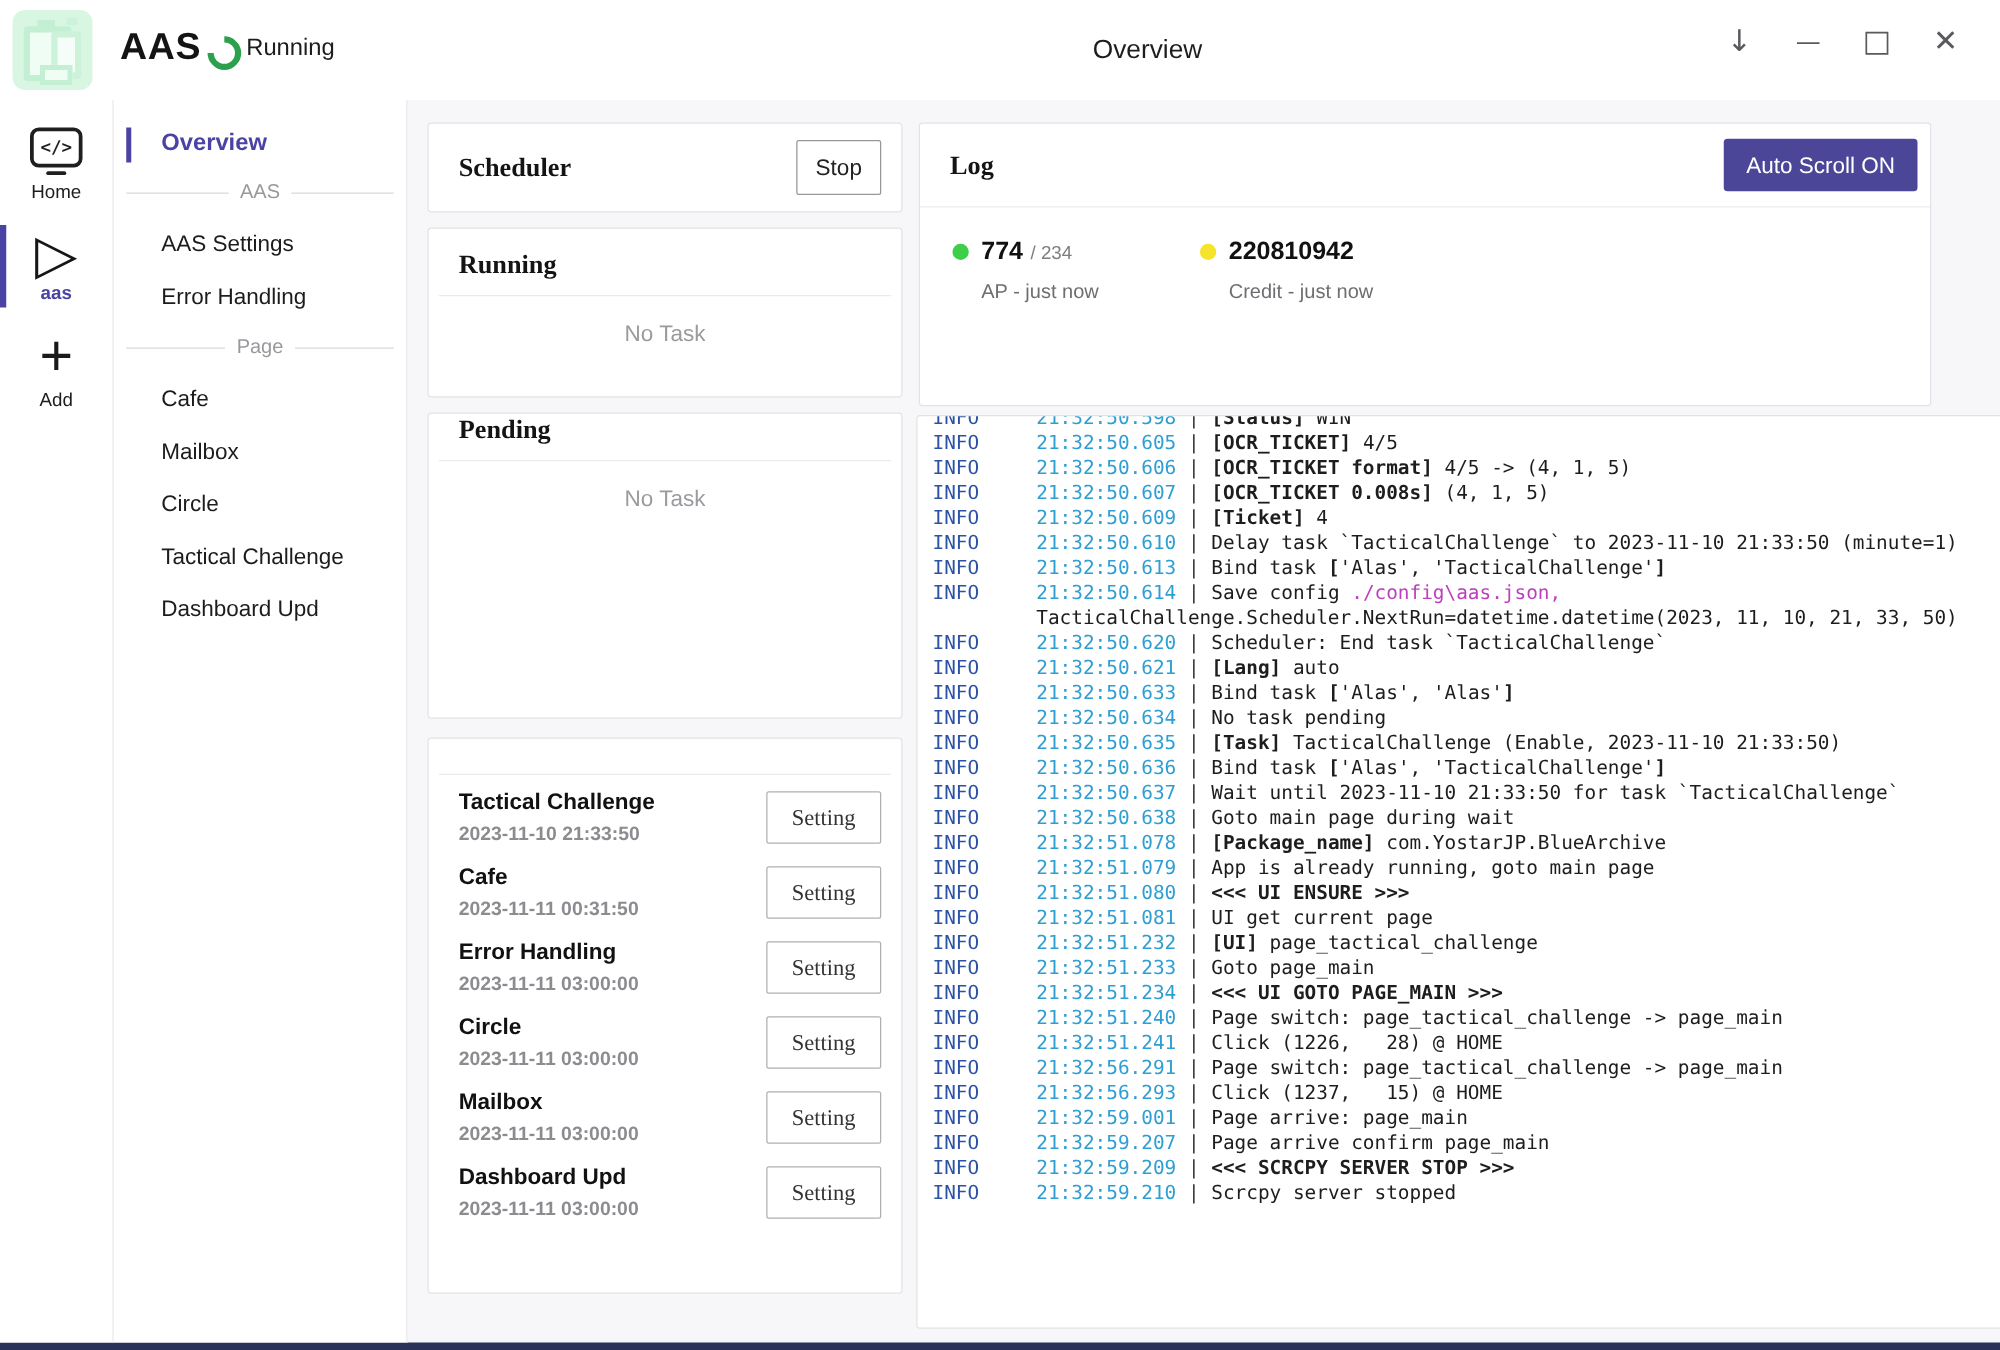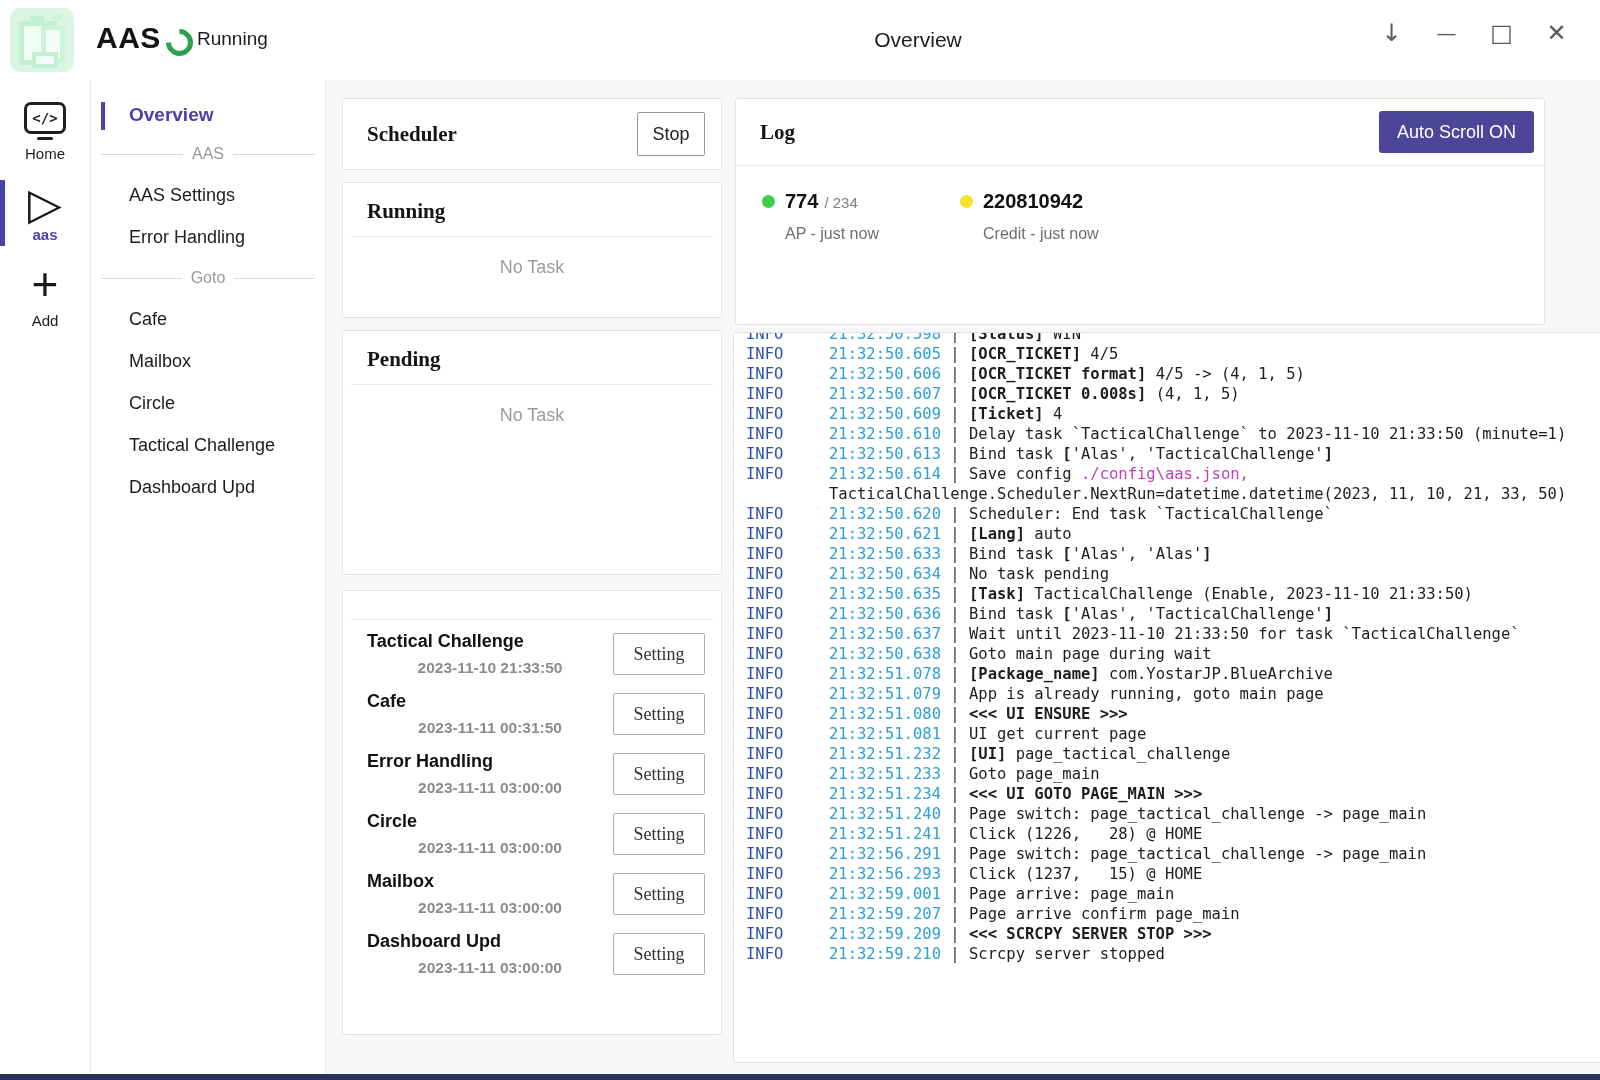--- a/index.html
+++ b/index.html
@@ -49,29 +49,29 @@
   .card{position:absolute;background:#fff;border:1px solid #e3e3e7;border-radius:3px;box-sizing:border-box;}
   .card-title{font-size:21px;font-weight:700;color:#141414;font-family:Liberation Serif, serif;}
   .card-divider{border-bottom:1px solid #ebebef;margin:12px 8px 0 8px;}
   .empty-text{text-align:center;color:#9b9b9f;font-size:18px;margin-top:20px;}
   
   .scheduler-card{left:16px;top:18px;width:380px;height:72px;display:flex;align-items:center;padding:0 16px 0 24px;}
   .scheduler-card .card-title{flex:1;}
   .stop-btn{width:68px;height:44px;background:#fff;border:1px solid #97979b;border-radius:2px;font-size:18px;color:#222;cursor:pointer;font-family:inherit;}
   
   .running-card{left:16px;top:102px;width:380px;height:136px;padding-top:16px;}
-  .pending-card{left:16px;top:250px;width:380px;height:245px;padding-top:16px;}
+  .pending-card{left:16px;top:250px;width:380px;height:245px;padding-top:0;}
   .running-card .card-title,.pending-card .card-title,.waiting-card .card-title{margin-left:24px;}
   
   .waiting-card{left:16px;top:510px;width:380px;height:445px;padding-top:16px;}
   .waiting-list{margin-top:4px;}
   .task-row{display:flex;align-items:center;padding:7px 16px 7px 24px;}
   .task-info{flex:1;}
   .task-name{font-size:18px;font-weight:700;color:#111;}
-  .task-time{font-size:15.5px;font-weight:600;color:#8b8b90;margin-top:7px;text-align:center;}
+  .task-time{font-size:15.5px;font-weight:600;color:#8b8b90;margin-top:7px;}
   .setting-btn{width:92px;height:42px;background:#fff;border:1px solid #b0b0b4;border-radius:2px;font-size:18px;color:#333;cursor:pointer;font-family:Liberation Serif, serif;}
   
   .log-stats-card{left:409px;top:18px;width:810px;height:227px;}
   .log-header{display:flex;align-items:center;height:66px;padding:0 10px 0 24px;}
   .log-header .card-title{flex:1;}
   .autoscroll-btn{height:42px;padding:0 18px;background:#4c4699;border:none;border-radius:3px;color:#fff;font-size:18px;cursor:pointer;font-family:inherit;}
   .log-header-divider{border-bottom:1px solid #ebebef;}
   .log-stats{display:flex;padding:24px 0 0 26px;}
   .stat-item{display:flex;width:172px;margin-right:26px;}
   .stat-dot{width:13px;height:13px;border-radius:50%;margin:5px 10px 0 0;flex:none;}
@@ -145,21 +145,21 @@
     <div class="sel-bar"></div>
     <span>Overview</span>
   </div>
   <div>
       <div class="group-divider">
         <span class="group-label">AAS</span>
       </div>
       <div class="side-item">AAS Settings</div>
       <div class="side-item">Error Handling</div>
       <div class="group-divider">
-        <span class="group-label">Goto</span>
+        <span class="group-label">Page</span>
       </div>
       <div class="side-item">Cafe</div>
       <div class="side-item">Mailbox</div>
       <div class="side-item">Circle</div>
       <div class="side-item">Tactical Challenge</div>
       <div class="side-item">Dashboard Upd</div>
     </div>
 </div>
 
 <div class="main">

